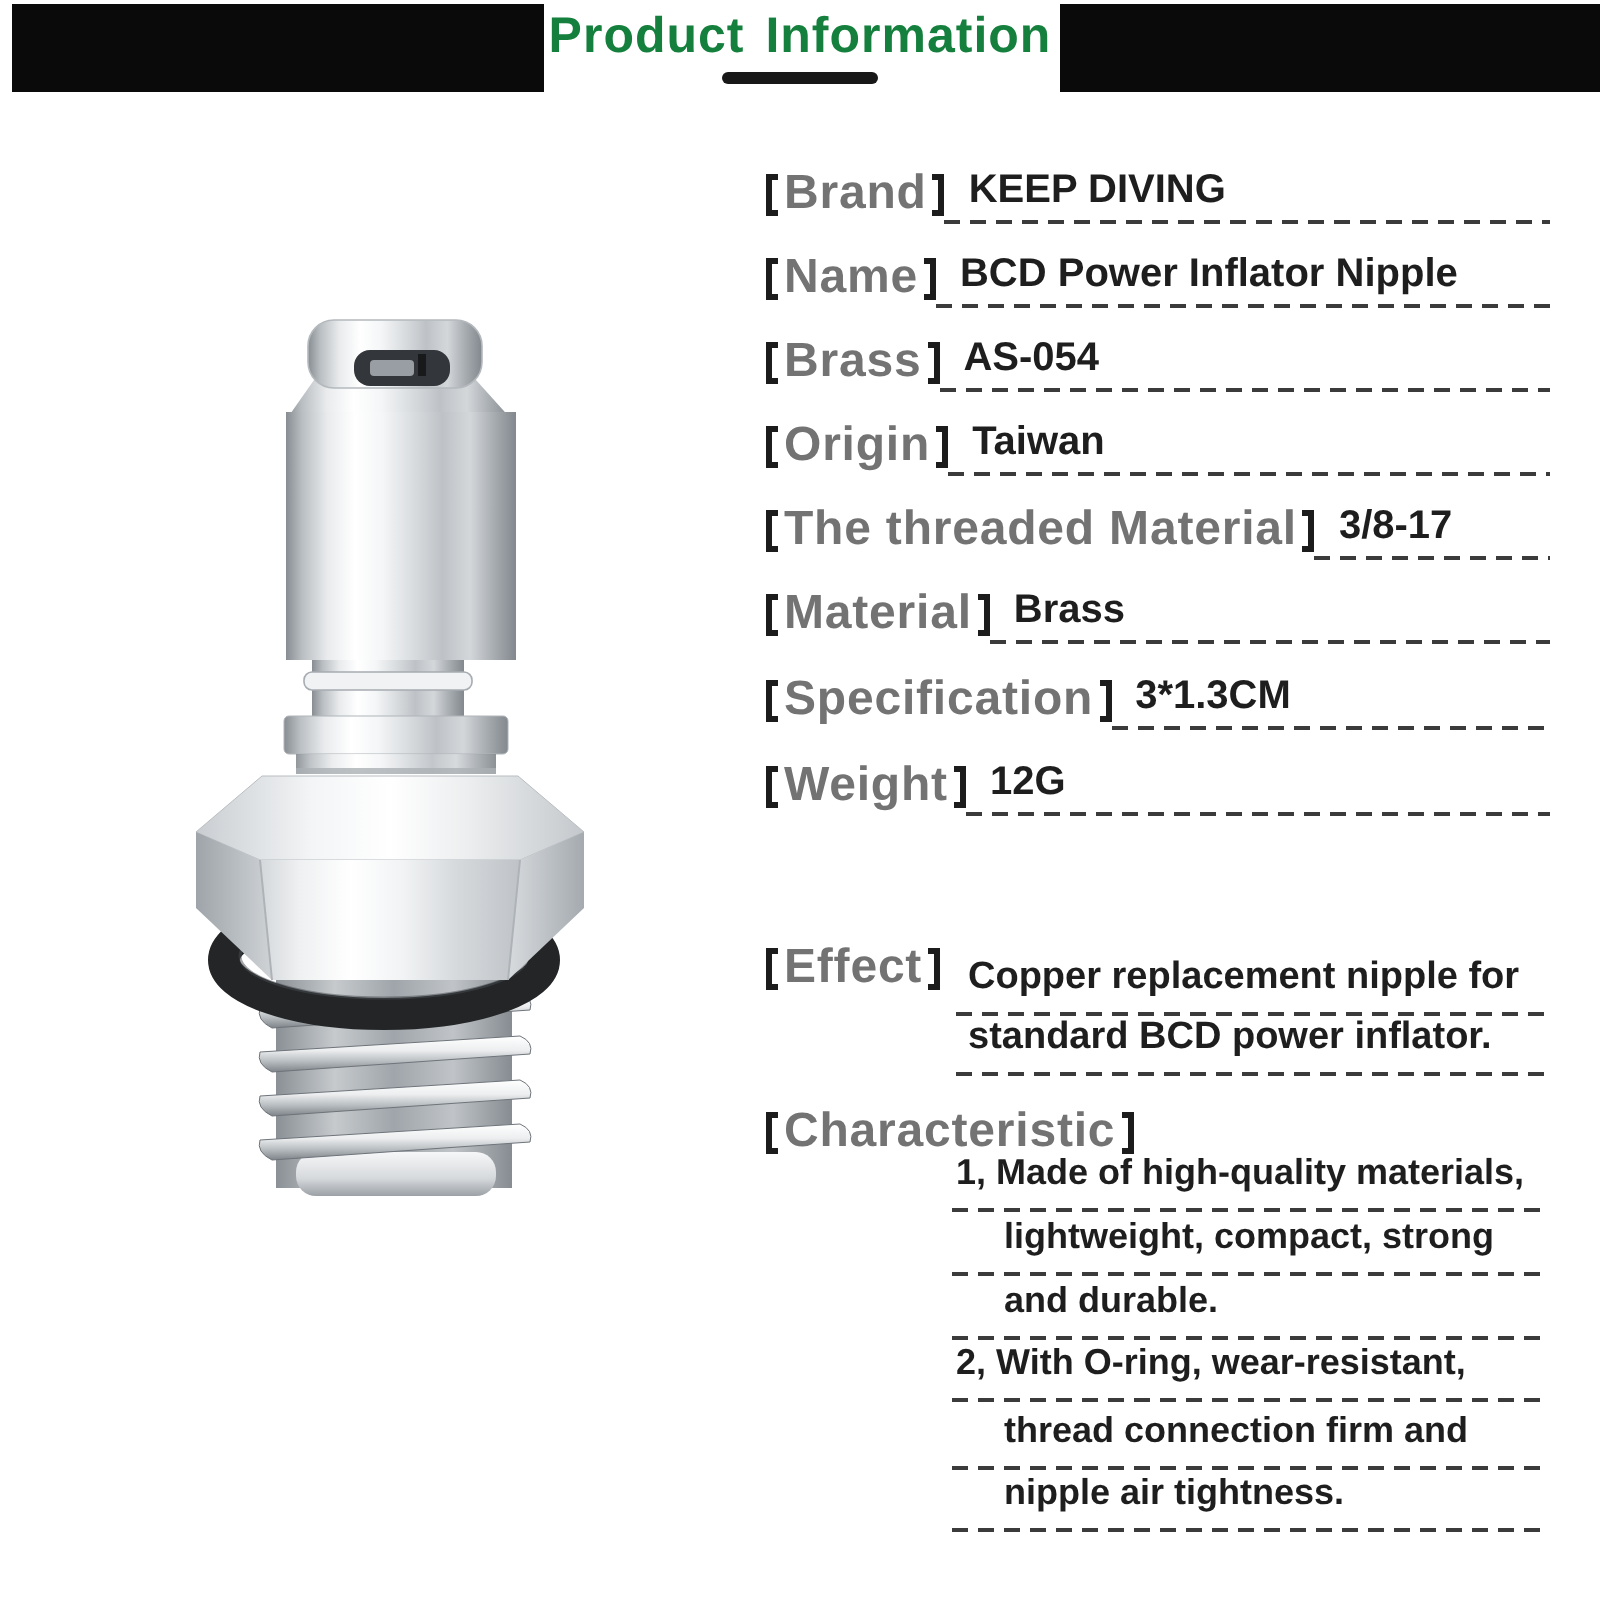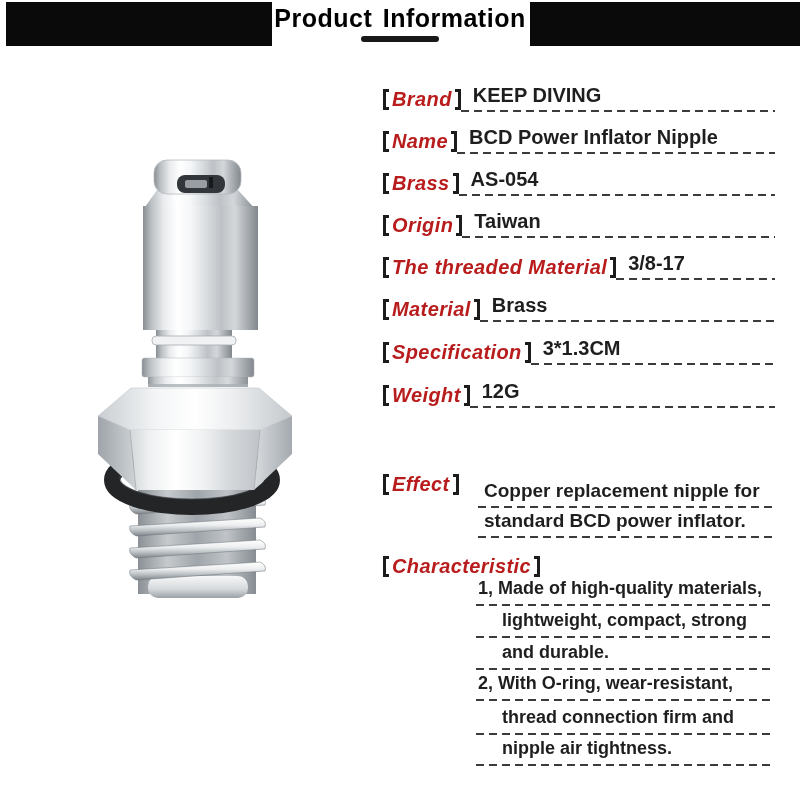--- a/index.html
+++ b/index.html
@@ -4,28 +4,28 @@
 <style>
   html,body{margin:0;padding:0;background:#ffffff;}
   .page{position:relative;width:800px;height:800px;background:#ffffff;overflow:hidden;
         font-family:"Liberation Sans", sans-serif;color:#1e1e1e;}
 
   
   .hbar{position:absolute;top:2px;height:44px;background:#0a0a0a;}
   .hbar-left{left:6px;width:266px;}
   .hbar-right{left:530px;width:270px;}
   .title-block{position:absolute;left:272px;top:4px;width:256px;text-align:center;}
-  .title-block h1{margin:0;font-size:25px;font-weight:700;color:#000000;
+  .title-block h1{margin:0;font-size:25px;font-weight:700;color:#15803d;
                   letter-spacing:.5px;word-spacing:3px;white-space:nowrap;}
   .title-underline{width:78px;height:6px;background:#181818;border-radius:3px;margin:3px auto 0;}
 
   
   .line{position:absolute;left:383px;width:392px;height:30px;display:flex;align-items:flex-end;white-space:nowrap;}
-  .freeline{position:absolute;height:30px;display:flex;align-items:center;white-space:nowrap;}
-  .lbl{display:inline-flex;align-items:center;font-size:20px;font-weight:700;letter-spacing:.4px;color:#b91c1c;padding-bottom:1px;font-style:italic;}
+  .freeline{position:absolute;height:30px;display:flex;align-items:flex-start;white-space:nowrap;}
+  .lbl{display:inline-flex;align-items:center;font-size:24px;font-weight:700;letter-spacing:.4px;color:#737373;padding-bottom:1px;}
   .br{display:inline-block;width:6px;height:21px;box-sizing:border-box;}
   .br-l{border-left:3.5px solid #1c1c1c;border-top:3px solid #1c1c1c;border-bottom:3px solid #1c1c1c;margin-right:3px;}
   .br-r{border-right:3.5px solid #1c1c1c;border-top:3px solid #1c1c1c;border-bottom:3px solid #1c1c1c;margin-left:3px;}
   .dashfill{flex:1;align-self:stretch;display:flex;align-items:center;
     background-image:repeating-linear-gradient(90deg,#3b3b3b 0 8px,transparent 8px 13px);
     background-size:100% 2.5px;background-position:0 100%;background-repeat:no-repeat;}
   .val{font-size:20px;font-weight:700;color:#1e1e1e;padding:0 0 4px 12px;}
   .subline{background-image:repeating-linear-gradient(90deg,#3b3b3b 0 8px,transparent 8px 13px);
     background-size:100% 2.5px;background-position:0 100%;background-repeat:no-repeat;}
   .subtext{font-size:19px;font-weight:700;color:#1e1e1e;padding:0 0 5px 6px;}

